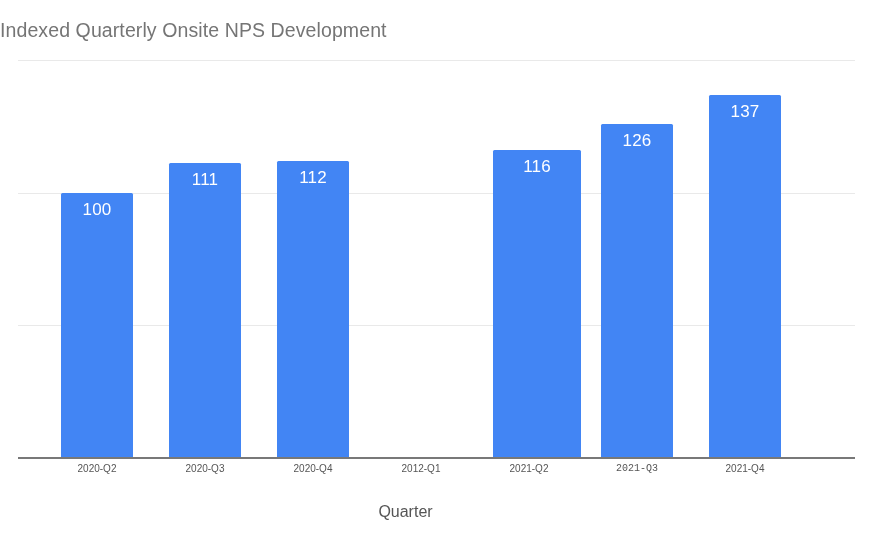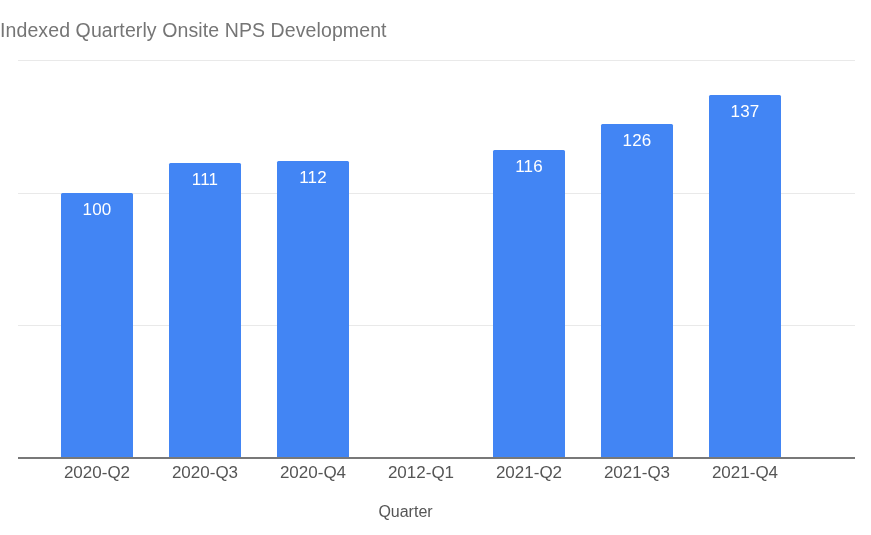--- a/index.html
+++ b/index.html
@@ -100,21 +100,21 @@
     left: 18px;
     top: 463px;
     width: 837px;
     height: 22px;
   }
 
   .x-tick-label {
     position: absolute;
     top: 0;
     text-align: center;
-    font-size: 17px;
+    font-size: 10px;
     color: #555555;
     white-space: nowrap;
   }
 
   #x-axis-title {
     position: absolute;
     left: 0;
     top: 503px;
     width: 811px;
     text-align: center;
@@ -141,21 +141,21 @@
           <div class="bar-value" style="color: rgb(255, 255, 255); top: 7px;">100</div>
         </div>
         <div class="bar-group" style="left: 151px; width: 72px; height: 294.52px; margin-top: 24px;">
           <div class="bar" style="height: 294.52px; background: rgb(66, 133, 244);"></div>
           <div class="bar-value" style="color: rgb(255, 255, 255); top: 7px;">111</div>
         </div>
         <div class="bar-group" style="left: 259px; width: 72px; height: 297.173px;">
           <div class="bar" style="height: 297.173px; background: rgb(66, 133, 244);"></div>
           <div class="bar-value" style="color: rgb(255, 255, 255); top: 7px;">112</div>
         </div>
-        <div class="bar-group" style="left: 475px; width: 72px; height: 307.787px;">
+        <div class="bar-group" style="left: 475px; width: 88px; height: 307.787px;">
           <div class="bar" style="height: 307.787px; background: rgb(66, 133, 244);"></div>
           <div class="bar-value" style="color: rgb(255, 255, 255); top: 7px;">116</div>
         </div>
         <div class="bar-group" style="left: 583px; width: 72px; height: 334.32px;">
           <div class="bar" style="height: 334.32px; background: rgb(66, 133, 244);"></div>
           <div class="bar-value" style="color: rgb(255, 255, 255); top: 7px;">126</div>
         </div>
         <div class="bar-group" style="left: 691px; width: 72px; height: 363.507px;">
           <div class="bar" style="height: 363.507px; background: rgb(66, 133, 244);"></div>
           <div class="bar-value" style="color: rgb(255, 255, 255); top: 7px;">137</div>
@@ -163,19 +163,19 @@
       </div>
     <div id="axis-line"></div>
   </div>
 
   <div id="x-tick-layer">
       <div class="x-tick-label" style="left: 25px; width: 108px; color: rgb(85, 85, 85);">2020-Q2</div>
       <div class="x-tick-label" style="left: 133px; width: 108px; color: rgb(85, 85, 85);">2020-Q3</div>
       <div class="x-tick-label" style="left: 241px; width: 108px; color: rgb(85, 85, 85);">2020-Q4</div>
       <div class="x-tick-label" style="left: 349px; width: 108px; color: rgb(85, 85, 85);">2012-Q1</div>
       <div class="x-tick-label" style="left: 457px; width: 108px; color: rgb(85, 85, 85);">2021-Q2</div>
-      <div class="x-tick-label" style="left: 565px; width: 108px; color: rgb(85, 85, 85);">2021-Q3</div>
+      <div class="x-tick-label" style="left: 565px; width: 108px; color: rgb(85, 85, 85); font-family: Liberation Mono, monospace;">2021-Q3</div>
       <div class="x-tick-label" style="left: 673px; width: 108px; color: rgb(85, 85, 85);">2021-Q4</div>
     </div>
 
   <div id="x-axis-title">Quarter</div>
 
 </div>
 
 </body></html>

